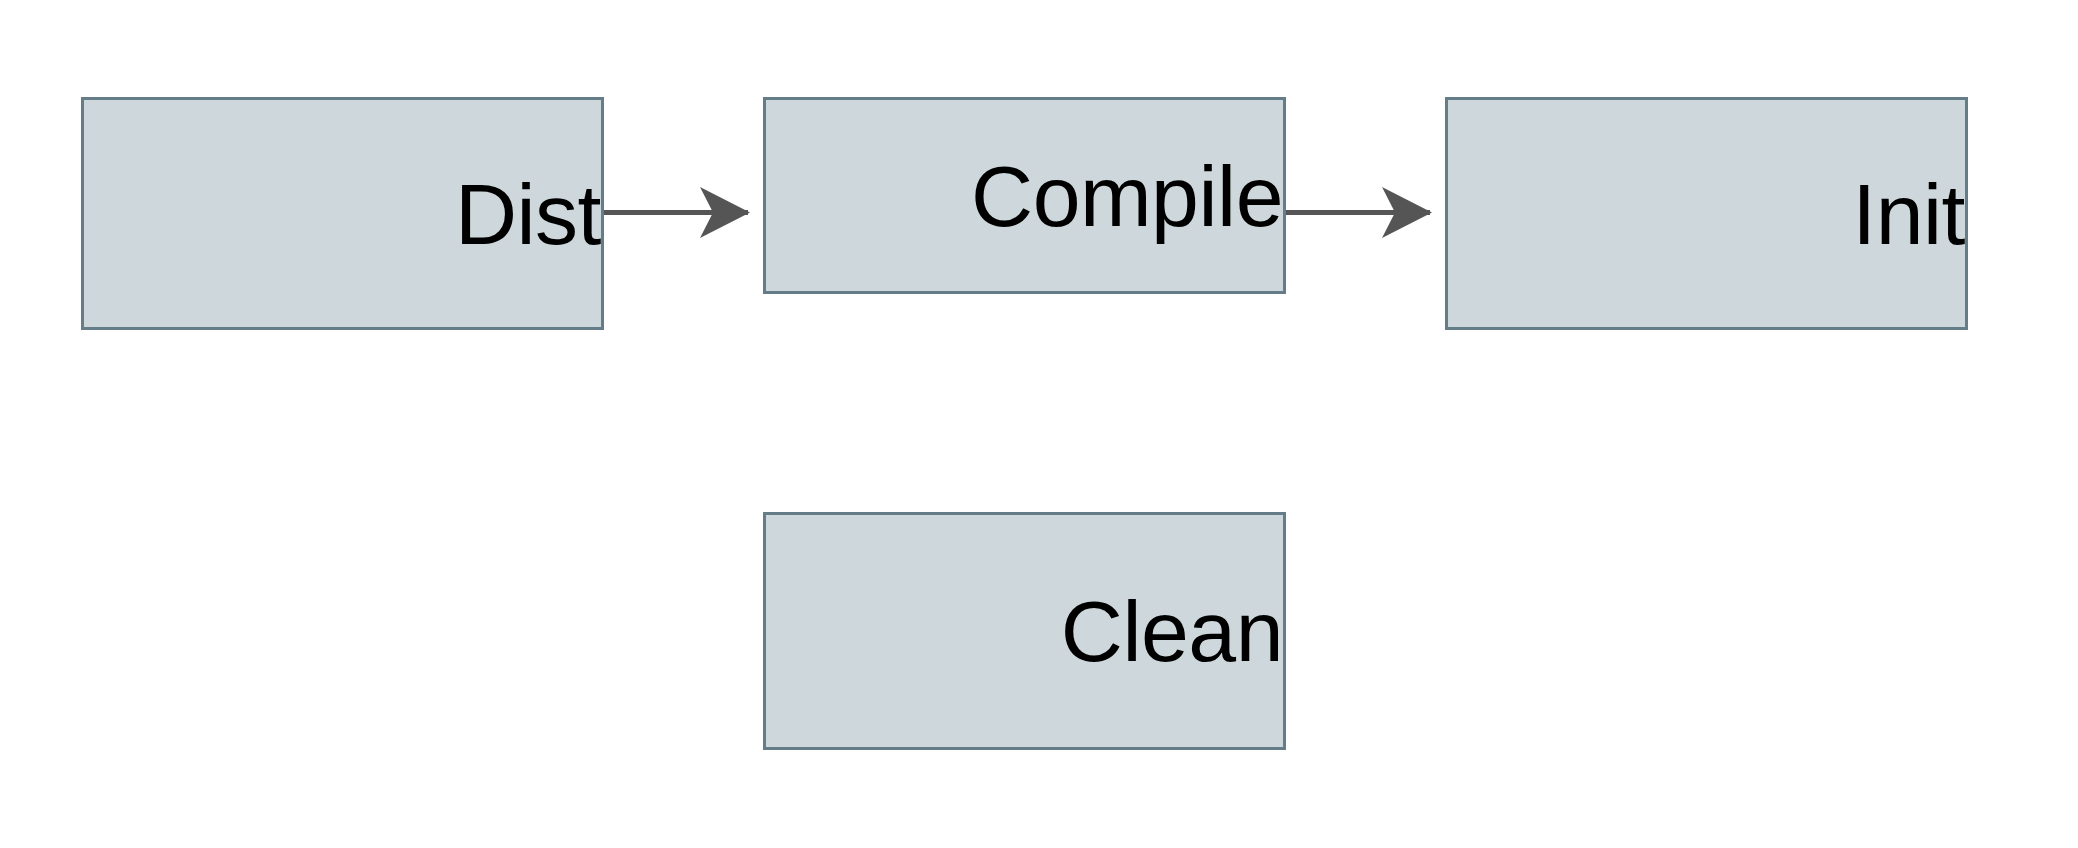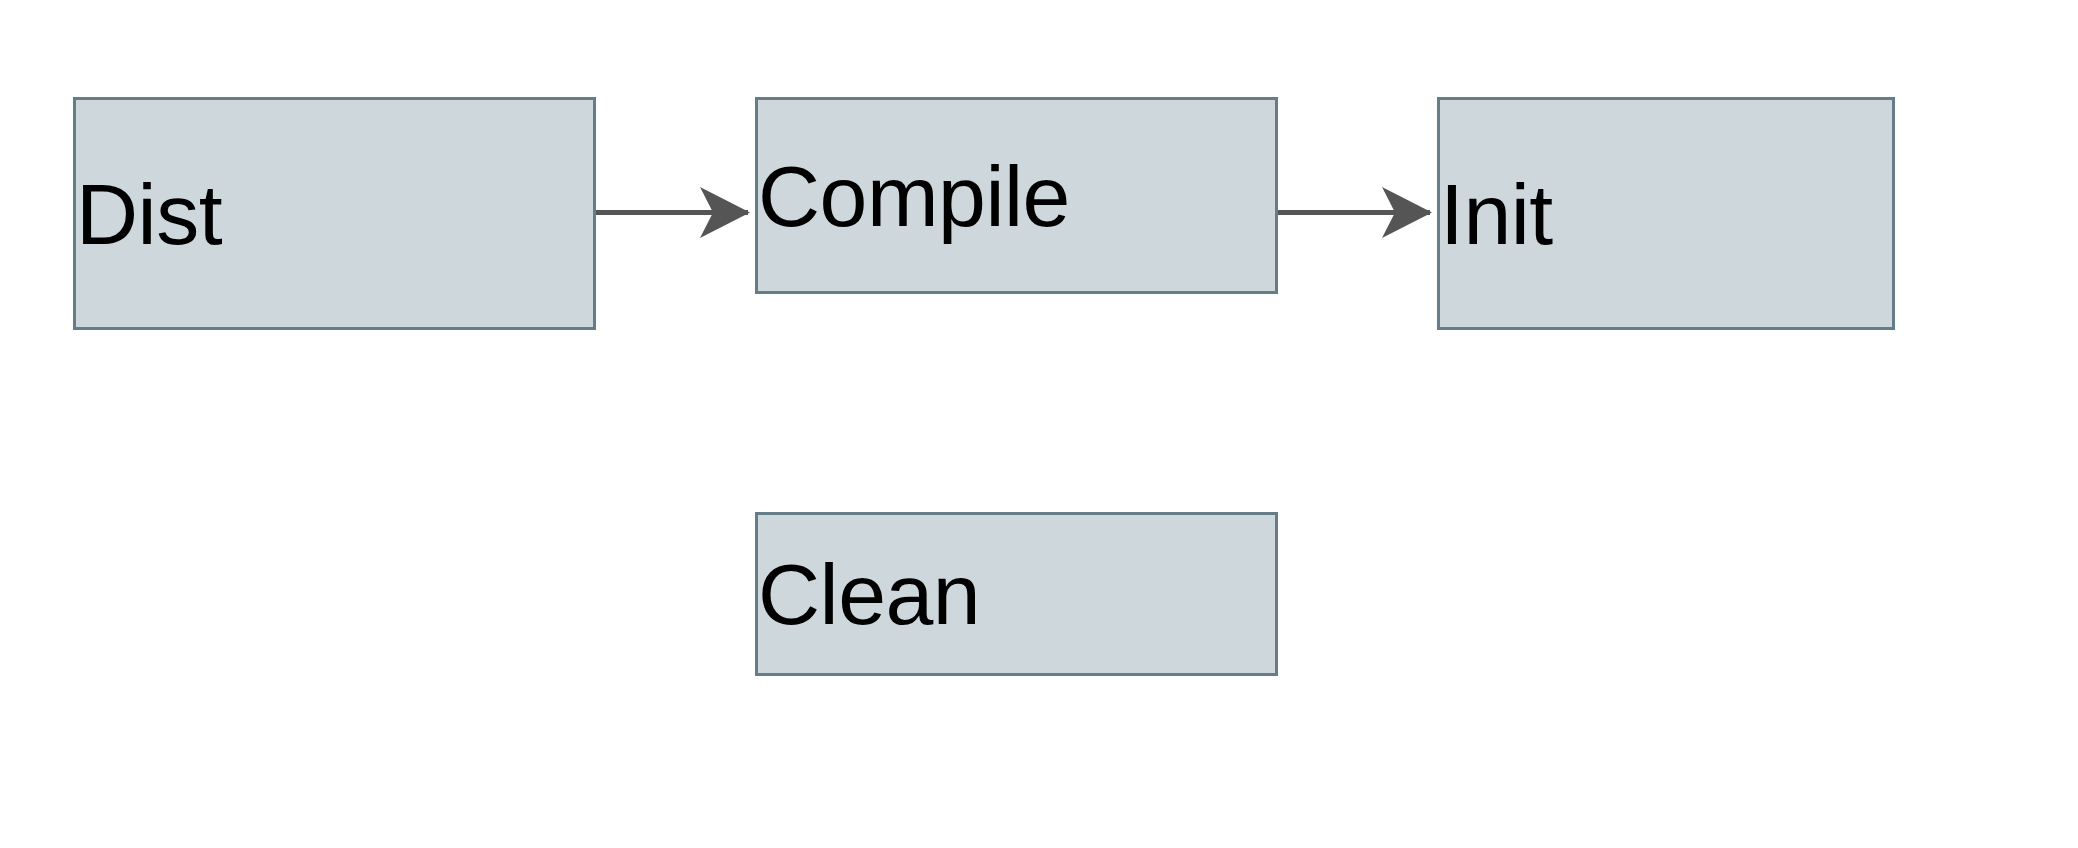--- a/index.html
+++ b/index.html
@@ -17,21 +17,22 @@
     background: #ffffff;
     overflow: hidden;
   }
   .node {
     position: absolute;
     box-sizing: border-box;
     background: #ced8dc;
     border: 3px solid #647d89;
     display: flex;
     align-items: center;
-    justify-content: flex-start;
+    justify-content: flex-end;
+    margin-left: 8px;
   }
   .node-label {
     font-family: "Liberation Sans", sans-serif;
     font-size: 86px;
     font-weight: 400;
     line-height: 1;
     color: #000000;
     letter-spacing: -0.5px;
     white-space: nowrap;
     user-select: none;
@@ -40,22 +41,22 @@
     position: absolute;
     left: 0;
     top: 0;
     width: 2078px;
     height: 848px;
     pointer-events: none;
   }
   
   #node-dist    { left: 73px;   top: 97px;  width: 523px; height: 233px; }
   #node-compile { left: 755px;  top: 97px;  width: 523px; height: 197px; }
-  #node-init    { left: 1437px; top: 97px;  width: 458px; height: 233px; }
-  #node-clean   { left: 755px;  top: 512px; width: 523px; height: 164px; }
+  #node-init    { left: 1437px; top: 97px;  width: 523px; height: 233px; }
+  #node-clean   { left: 755px;  top: 512px; width: 523px; height: 238px; }
 </style>
 </head>
 <body>
 
 <div id="canvas">
 
   <svg class="edge-layer" viewBox="0 0 2078 848" width="2078" height="848" xmlns="http://www.w3.org/2000/svg">
     <defs>
       <marker id="arrowhead" markerWidth="11" markerHeight="11" refX="10" refY="5.5" orient="auto" markerUnits="strokeWidth">
         <path d="M 0.4 0.4 L 10.4 5.5 L 0.4 10.6 L 3.0 5.5 Z" fill="#555555"></path>

